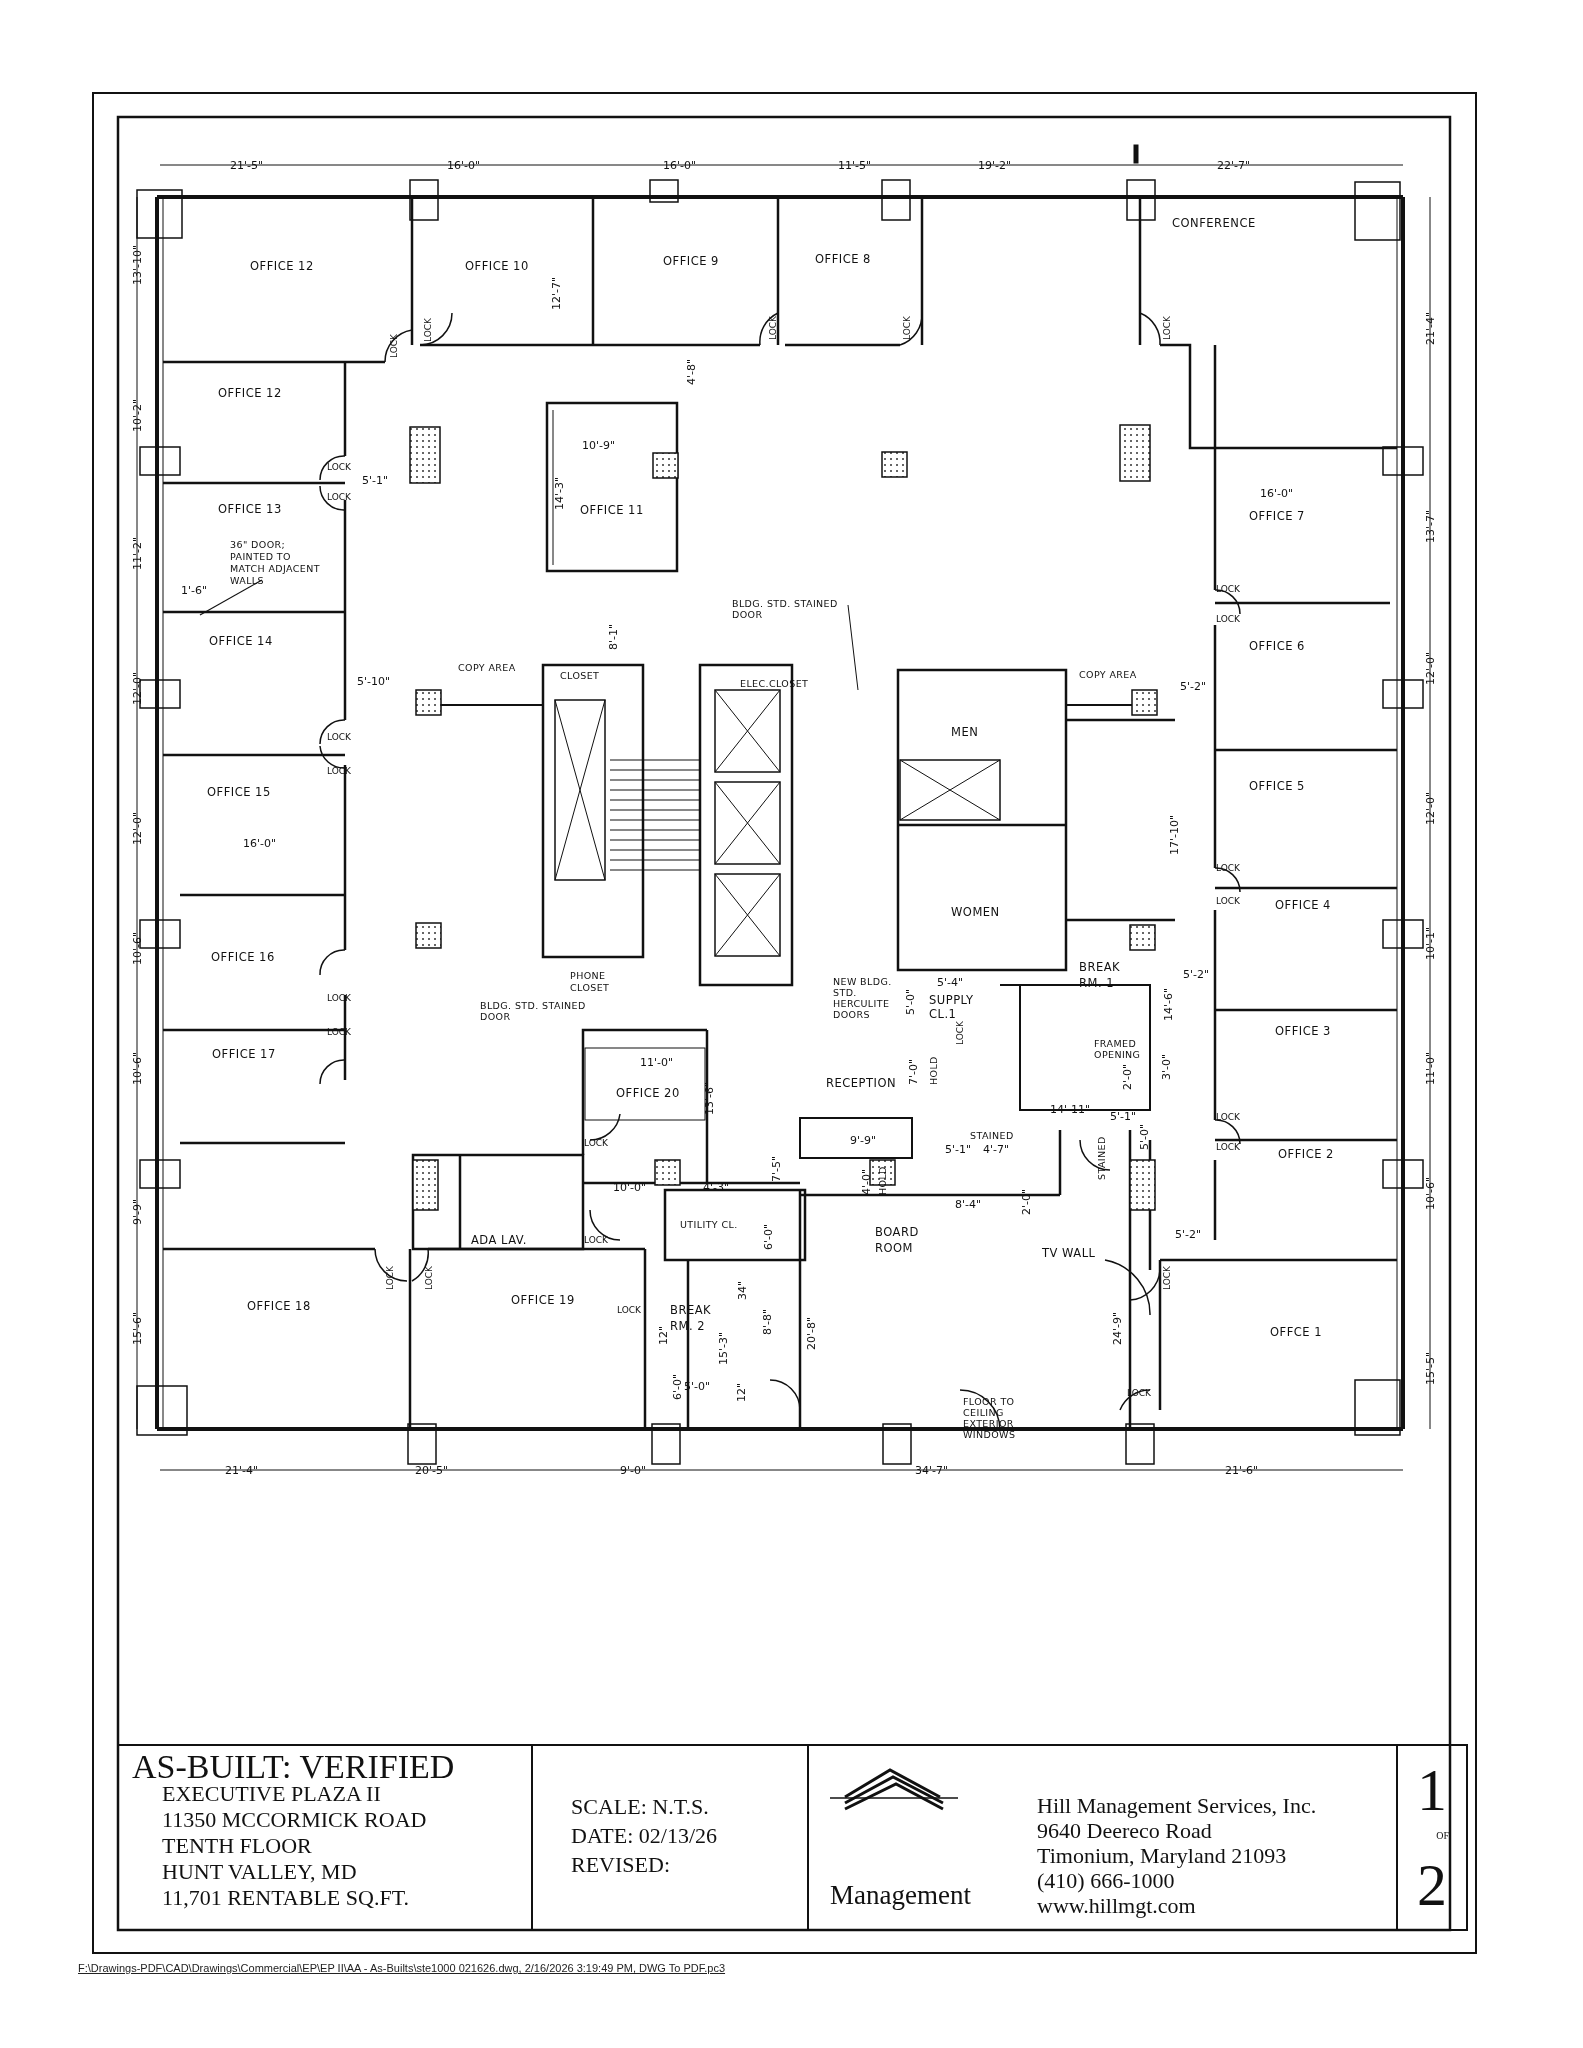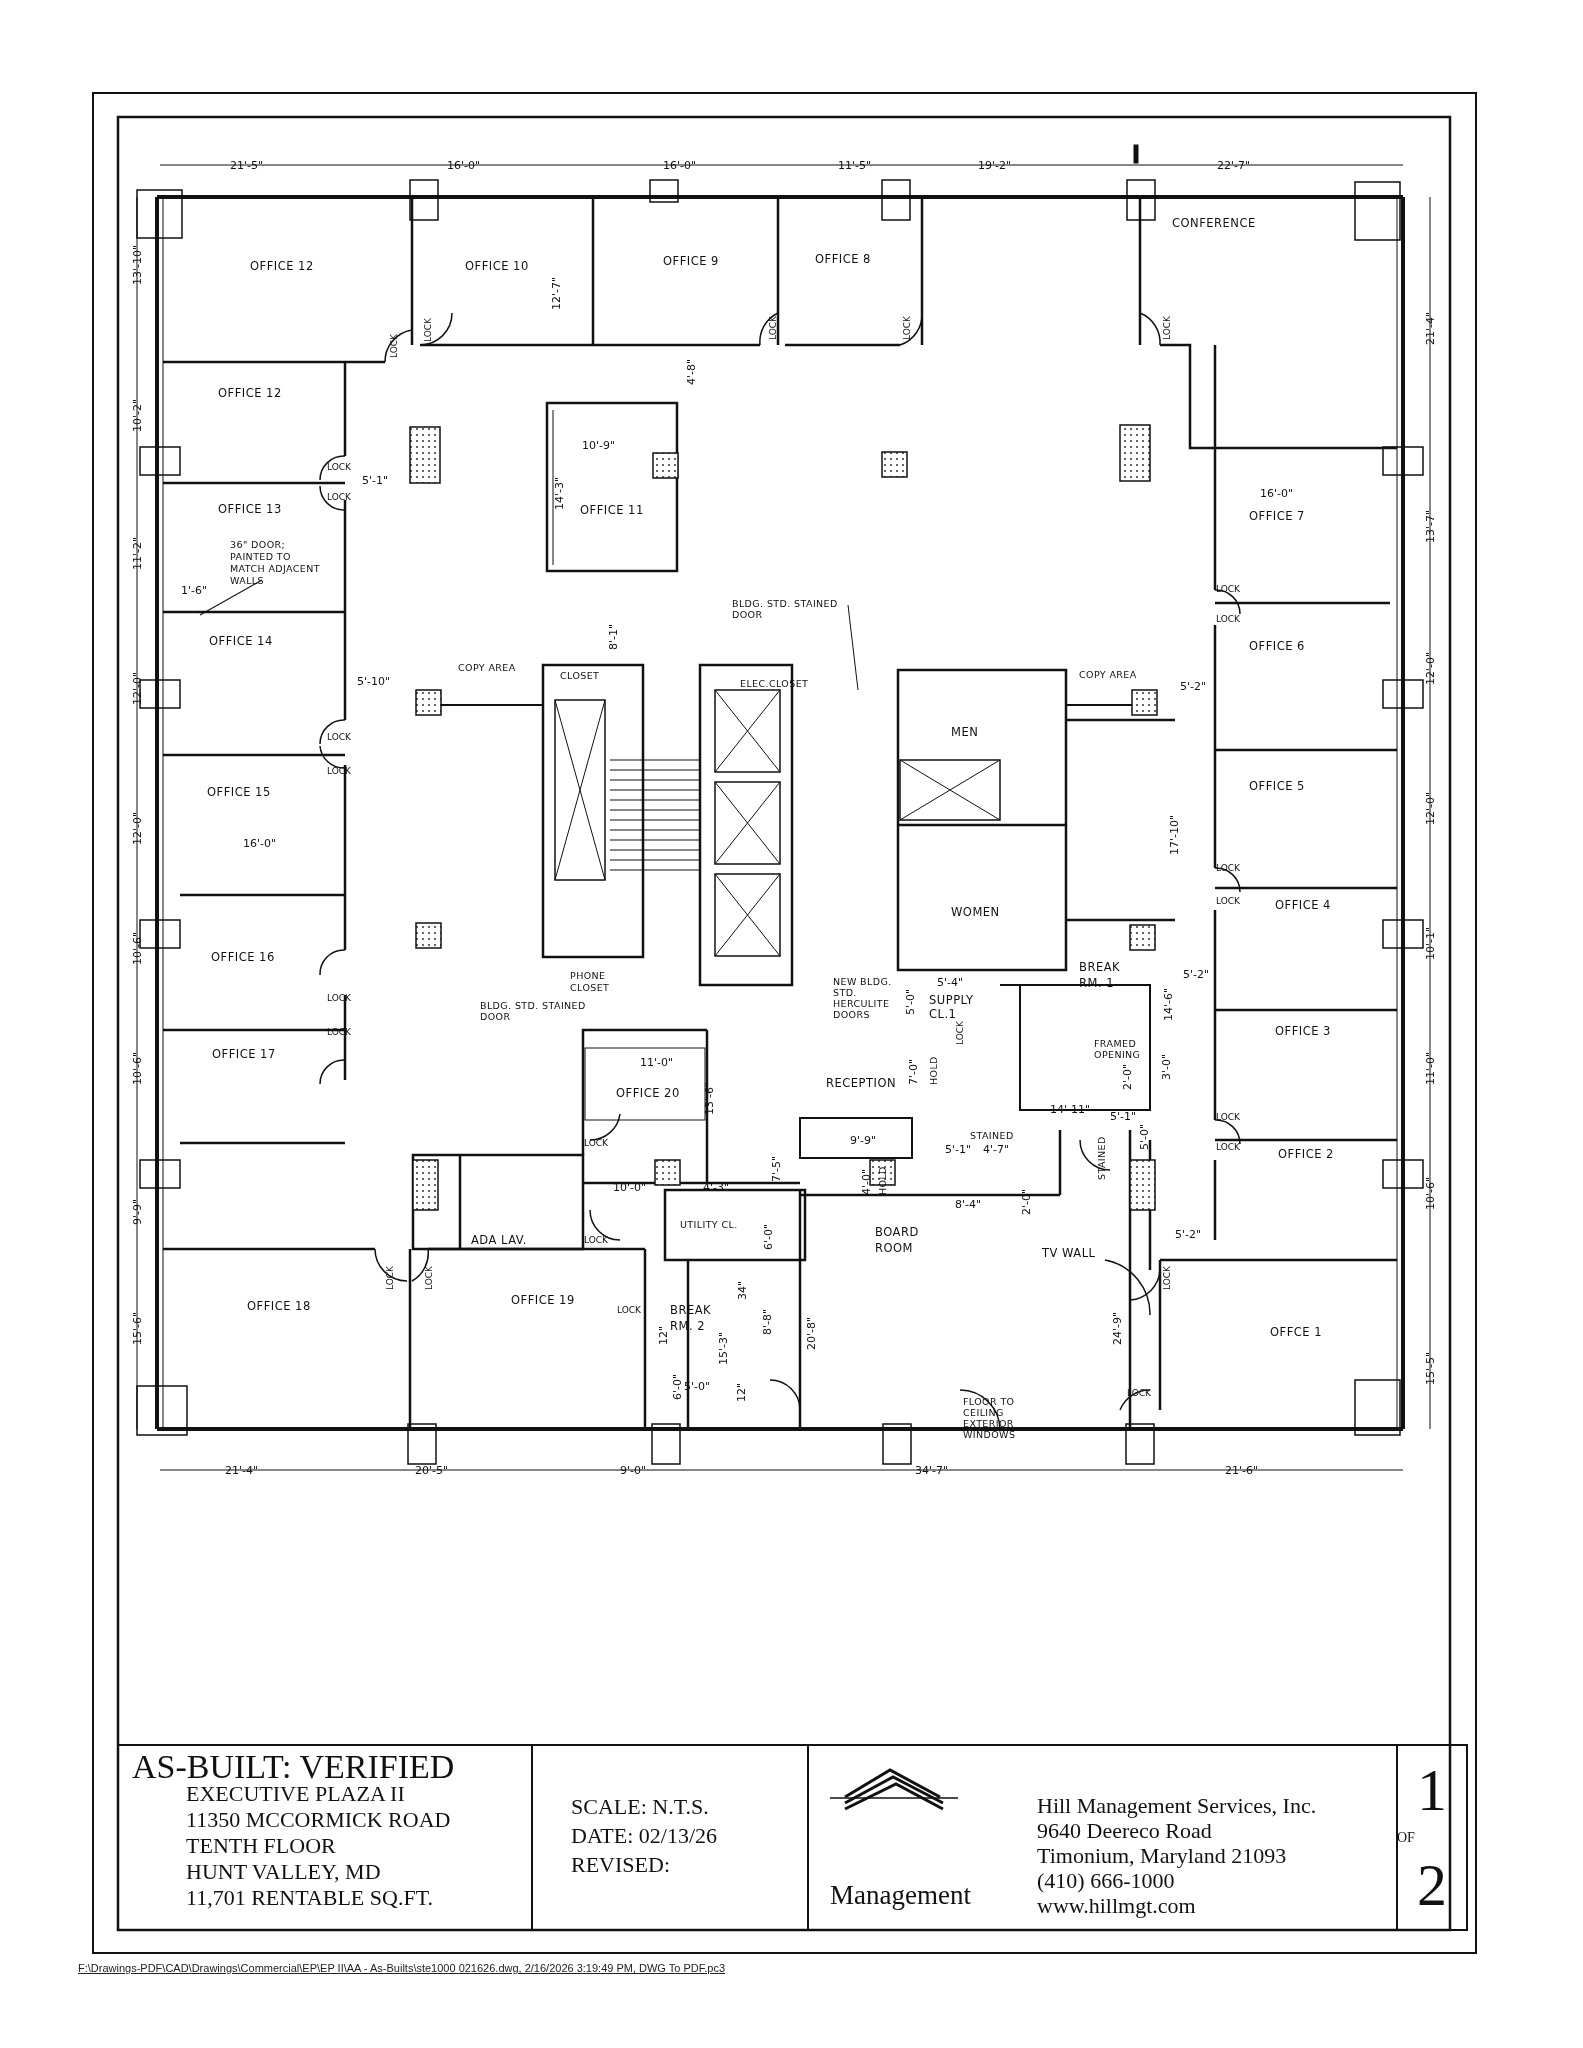--- a/index.html
+++ b/index.html
@@ -409,38 +409,38 @@
   <g stroke="#111" fill="none" stroke-width="3">
     <path d="M845 1797 L890 1770 L940 1797"></path>
     <path d="M845 1803 L893 1777 L943 1803"></path>
     <path d="M845 1809 L896 1784 L943 1809"></path>
     <line x1="830" y1="1798" x2="958" y2="1798" stroke-width="1.5"></line>
   </g>
 </svg>
 
 
 <div class="tb" style="left:132px;top:1748px;font-size:34px;">AS-BUILT: VERIFIED</div>
-<div class="tb" style="left:162px;top:1781px;font-size:22px;line-height:26px;margin-left:24px;">
+<div class="tb" style="left:162px;top:1781px;font-size:22px;line-height:26px;">
   <div>EXECUTIVE PLAZA II</div>
   <div>11350 MCCORMICK ROAD</div>
   <div>TENTH FLOOR</div>
   <div>HUNT VALLEY, MD</div>
   <div>11,701 RENTABLE SQ.FT.</div>
 </div>
 <div class="tb" style="left:544px;top:1792px;font-size:22px;line-height:29px;margin-left:27px;">
   <div>SCALE:  N.T.S.</div>
   <div>DATE: 02/13/26</div>
   <div>REVISED:</div>
 </div>
 <div class="tb" style="left:830px;top:1880px;font-size:27px;font-family:Liberation Serif, serif;">Management</div>
 <div class="tb" style="left:1037px;top:1793px;font-size:22px;line-height:25px;">
   <div>Hill Management Services, Inc.</div>
   <div>9640 Deereco Road</div>
   <div>Timonium, Maryland  21093</div>
   <div>(410) 666-1000</div>
   <div>www.hillmgt.com</div>
 </div>
 <div class="tb" style="left:1397px;top:1760px;width:70px;text-align:center;font-size:60px;line-height:60px;">1</div>
-<div class="tb" style="left:1397px;top:1830px;width:80px;text-align:left;font-size:14px;">OF</div>
+<div class="tb" style="left:1397px;top:1830px;width:52px;text-align:right;font-size:10px;">OF</div>
 <div class="tb" style="left:1397px;top:1855px;width:70px;text-align:center;font-size:60px;line-height:60px;">2</div>
 
 <div class="footer">F:\Drawings-PDF\CAD\Drawings\Commercial\EP\EP II\AA - As-Builts\ste1000 021626.dwg, 2/16/2026 3:19:49 PM, DWG To PDF.pc3</div>
 </div>
 
 </body></html>

